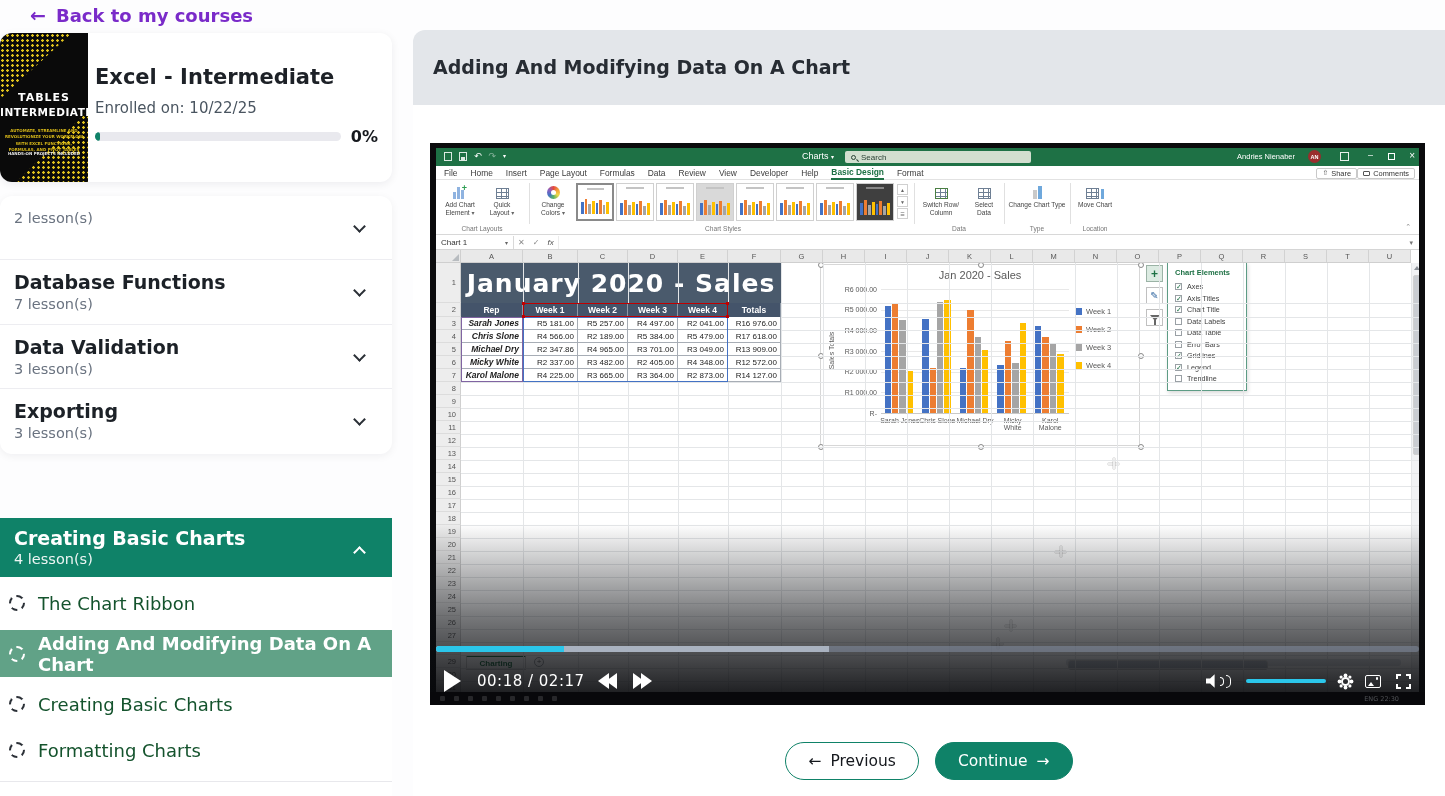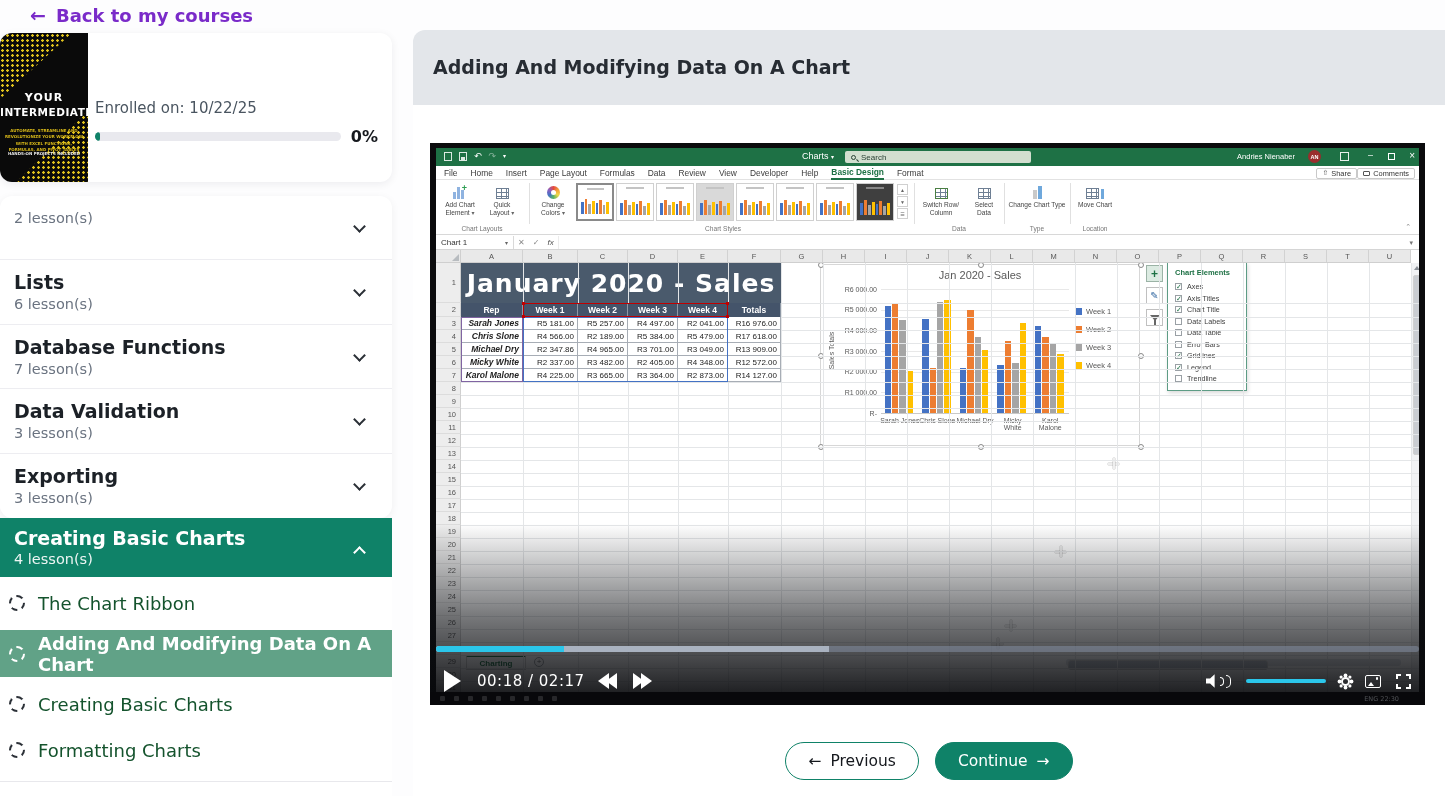--- a/index.html
+++ b/index.html
@@ -267,44 +267,40 @@
 
   <div class="back-link">
     <span class="arr">←</span>
     <span>Back to my courses</span>
   </div>
 
   <div class="course-card">
     <div class="cover">
       <div class="pat pat-tl"></div>
       <div class="pat pat-br"></div>
-      <div class="cov-t1">YOUR</div>
+      <div class="cov-t1">TABLES</div>
       <div class="cov-t2">INTERMEDIATE</div>
       <div class="cov-s1">AUTOMATE, STREAMLINE AND REVOLUTIONIZE YOUR WORKFLOW WITH EXCEL FUNCTIONS, FORMULAS, AND PIVOT TABLES</div>
       <div class="cov-s2">HANDS-ON PROJECTS INCLUDED</div>
     </div>
     <div class="course-info">
+      <div class="course-title">Excel - Intermediate</div>
       <div class="course-enrolled">Enrolled on: 10/22/25</div>
       <div class="progress-row">
         <div class="pbar">
             <div class="pfill" id="pfill" style="width: 2%;"></div>
           </div>
         <div class="plabel">0%</div>
       </div>
     </div>
   </div>
 
   <div class="sections-card" id="sections">
       <div class="section-row">
         <div class="section-count">2 lesson(s)</div>
-        <span class="chev"></span>
-      </div>
-      <div class="section-row">
-        <div class="section-title">Lists</div>
-        <div class="section-count">6 lesson(s)</div>
         <span class="chev"></span>
       </div>
       <div class="section-row">
         <div class="section-title">Database Functions</div>
         <div class="section-count">7 lesson(s)</div>
         <span class="chev"></span>
       </div>
       <div class="section-row">
         <div class="section-title">Data Validation</div>
         <div class="section-count">3 lesson(s)</div>

